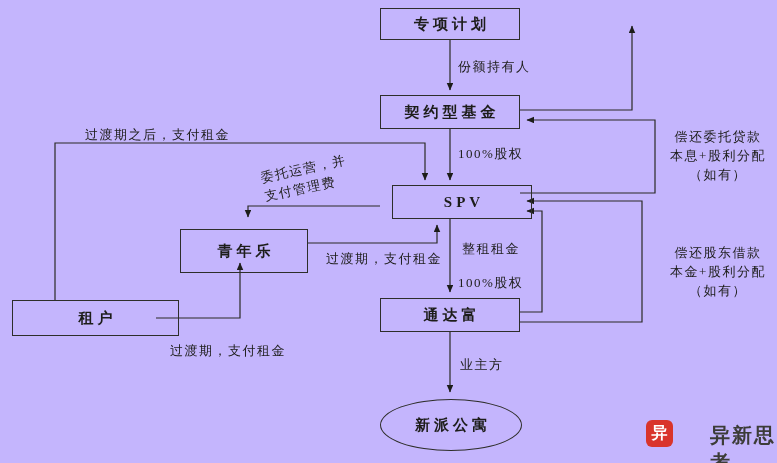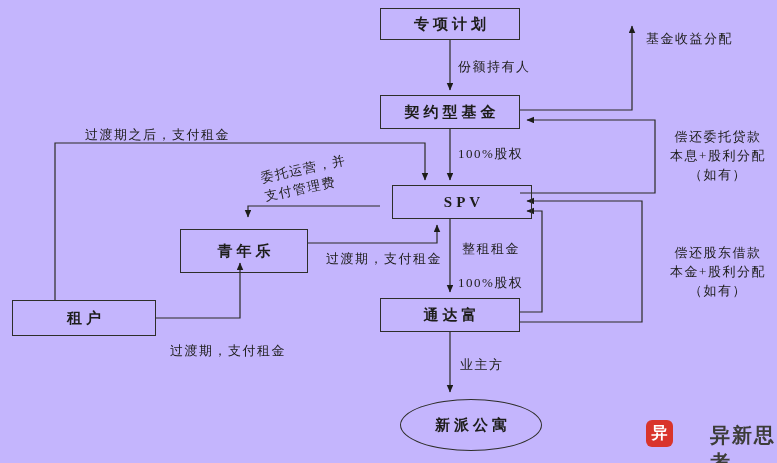--- a/index.html
+++ b/index.html
@@ -15,23 +15,23 @@
     position:absolute; border:1.4px solid #2e2e2a;
     display:flex; align-items:center; justify-content:center;
     font-size:15px; font-weight:600; letter-spacing:4px;
     text-indent:4px; box-sizing:border-box; background:transparent;
   }
   .ellipse { border-radius:50%; }
   .n-plan   { left:380px; top:8px;   width:140px; height:32px; }
   .n-fund   { left:380px; top:95px;  width:140px; height:34px; }
   .n-spv    { left:380px; top:185px; width:140px; height:34px;margin-left:12px; }
   .n-tdf    { left:380px; top:298px; width:140px; height:34px; }
-  .n-xinpai { left:400px; top:399px; width:142px; height:52px; }
+  .n-xinpai { left:380px; top:399px; width:142px; height:52px; }
   .n-qnl    { left:180px; top:229px; width:128px; height:44px; }
-  .n-tenant { left:12px;  top:300px; width:144px; height:36px; }
+  .n-tenant { left:12px;  top:300px; width:167px; height:36px; }
   .lbl {
     position:absolute; font-size:13px; letter-spacing:1.5px;
     white-space:pre-line; line-height:1.45;
   }
   .center { width:120px; text-align:center; }
   .tilt { transform:rotate(-12deg); transform-origin:center; }
   .l-share    { left:458px; top:58px; }
   .l-income   { left:646px; top:30px; }
   .l-equity1  { left:458px; top:145px; }
   .l-loan1    { left:658px; top:128px; }
@@ -83,21 +83,20 @@
 
   <div class="box n-plan">专项计划</div>
   <div class="box n-fund">契约型基金</div>
   <div class="box n-spv">SPV</div>
   <div class="box n-tdf">通达富</div>
   <div class="box ellipse n-xinpai">新派公寓</div>
   <div class="box n-qnl">青年乐</div>
   <div class="box n-tenant">租户</div>
 
   <div class="lbl l-share">份额持有人</div>
-  <div class="lbl l-income">基金收益分配</div>
   <div class="lbl l-equity1">100%股权</div>
   <div class="lbl center l-loan1">偿还委托贷款
 本息+股利分配
 （如有）</div>
   <div class="lbl tilt l-entrust">委托运营，并
 支付管理费</div>
   <div class="lbl l-qnlrent">过渡期，支付租金</div>
   <div class="lbl l-after">过渡期之后，支付租金</div>
   <div class="lbl l-whole">整租租金</div>
   <div class="lbl l-equity2">100%股权</div>

